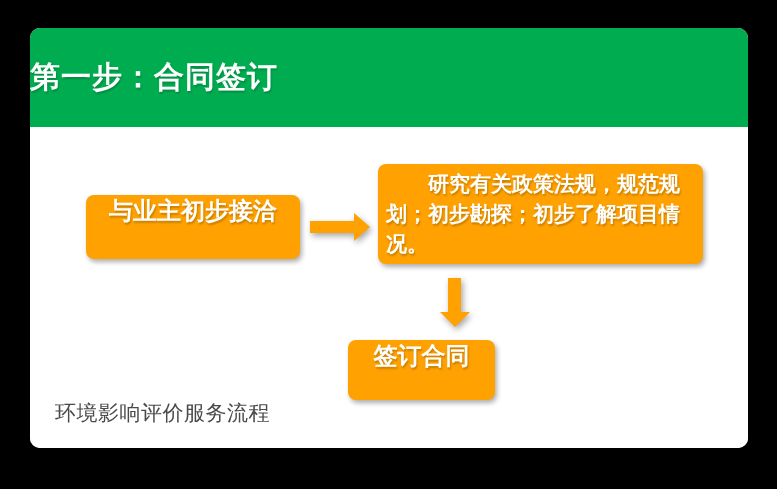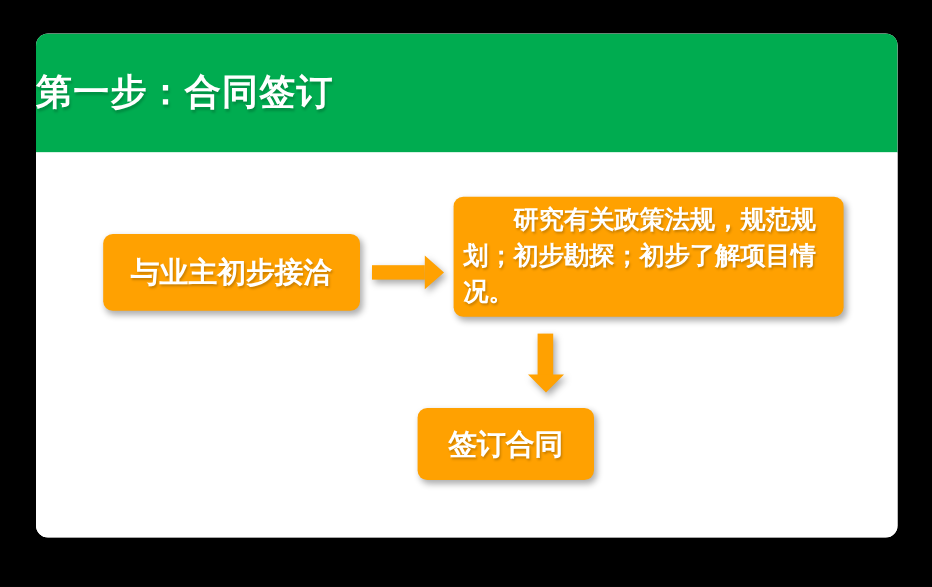--- a/index.html
+++ b/index.html
@@ -30,21 +30,21 @@
     text-shadow:1px 2px 2px rgba(0,0,0,0.18);
     white-space:nowrap;
   }
   .body{position:relative;height:321px;background:var(--card-bg);}
   .box{
     position:absolute;background:var(--orange);border-radius:8px;
     color:var(--box-text);font-weight:700;
     box-shadow:2px 3px 5px rgba(0,0,0,0.32);
     text-shadow:1px 2px 2px rgba(0,0,0,0.22);
   }
-  .box-center{display:flex;align-items:center;justify-content:center;}
+  .box-center{display:flex;align-items:flex-start;justify-content:center;}
   .box1{left:56px;top:68px;width:214px;height:64px;font-size:24px;}
   .box2{
     left:348px;top:37px;width:325px;height:100px;
     font-size:21px;line-height:30px;padding:5px 8px 0 8px;
     text-align:left;
   }
   .box2 .para{display:block;text-indent:2em;}
   .box3{left:318px;top:213px;width:147px;height:60px;font-size:24px;}
   .arrow{position:absolute;filter:drop-shadow(2px 3px 3px rgba(0,0,0,0.35));}
   .arrow-right{left:280px;top:86px;width:60px;height:28px;}
@@ -94,16 +94,17 @@
 
       <div class="arrow arrow-down">
         <div class="shaft"></div>
         <div class="head"></div>
       </div>
 
       <div class="box box3 box-center">
         <span>签订合同</span>
       </div>
 
+      <div class="caption">环境影响评价服务流程</div>
 
     </div>
   </div>
 </div>
 
 </body></html>

